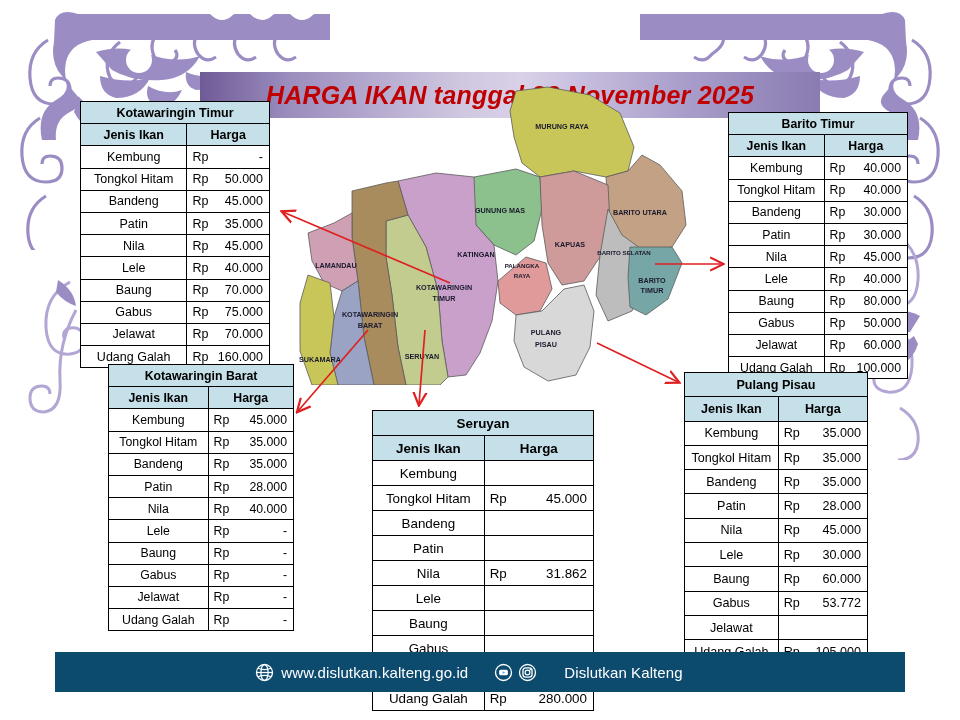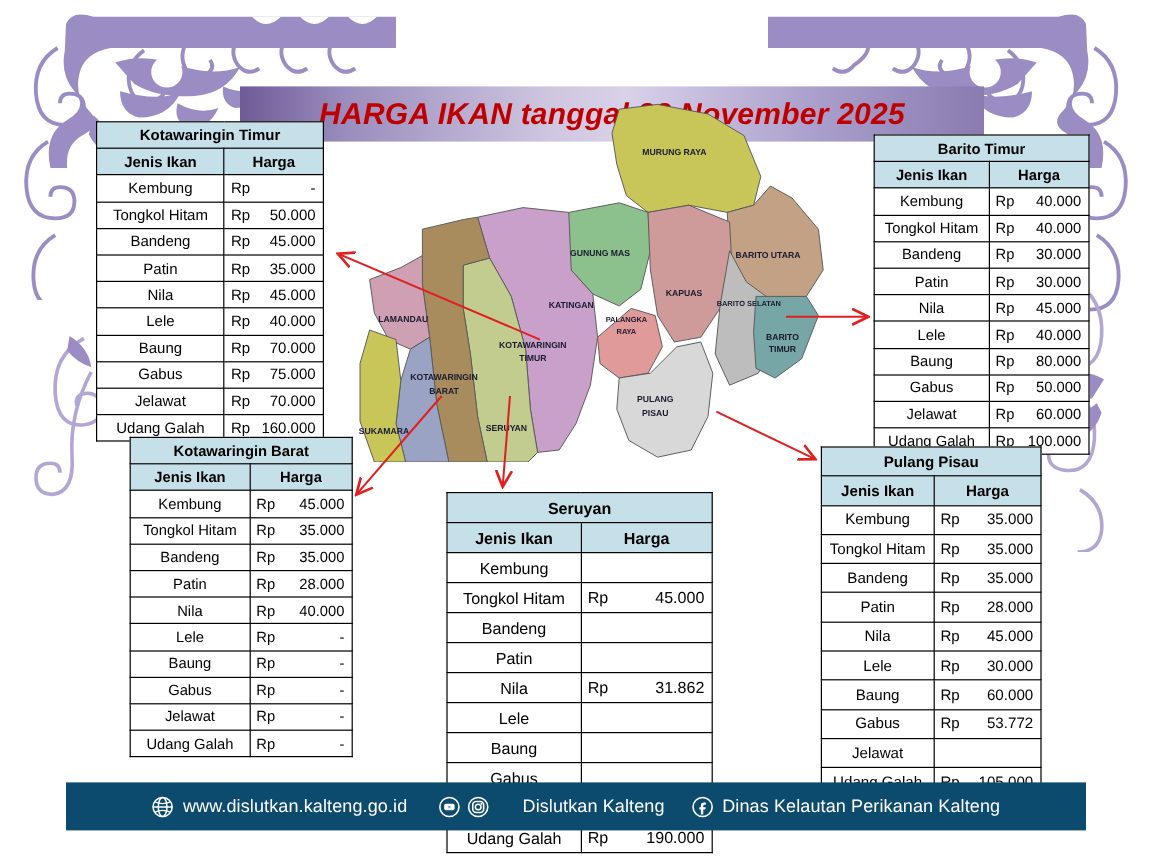--- a/index.html
+++ b/index.html
@@ -565,21 +565,21 @@
           <td class="cell-name">Jelawat</td>
           <td class="cell-price">
             <span class="rp"></span>
             <span class="amt"></span>
           </td>
         </tr>
     <tr>
           <td class="cell-name">Udang Galah</td>
           <td class="cell-price">
             <span class="rp">Rp</span>
-            <span class="amt">190.000</span>
+            <span class="amt">280.000</span>
           </td>
         </tr>
   </tbody>
     </table>
 
   <table class="tbl t-pulpis">
     <tbody>
         <tr>
           <td class="tcap" colspan="2">Pulang Pisau</td>
         </tr>
@@ -690,24 +690,15 @@
           <rect x="5.2" y="5.2" width="9.6" height="9.6" rx="3" fill="none" stroke="#fff" stroke-width="1.4"></rect>
           <circle cx="10" cy="10" r="2.5" fill="none" stroke="#fff" stroke-width="1.3"></circle>
           <circle cx="12.9" cy="7.1" r="0.85" fill="#fff"></circle>
         </svg>
       </span>
       <span class="ftext" style="margin-left:20px;">Dislutkan Kalteng</span>
     </div>
 
     <div class="gap-c"></div>
 
-    <div class="fitem">
-      <span class="ficon">
-        <svg width="19" height="19" viewBox="0 0 20 20">
-          <circle cx="10" cy="10" r="8.4" fill="none" stroke="#fff" stroke-width="1.4"></circle>
-          <path d="M11.3 6.1 h1.5 v2 h-1.4 q-0.8 0 -0.8 0.8 v1.3 h2.1 l-0.3 2.1 h-1.8 v4.2 h-2.1 v-4.2 h-1.4 v-2.1 h1.4 v-1.6 q0 -2.5 2.8 -2.5 z" fill="#fff"></path>
-        </svg>
-      </span>
-      <span class="ftext">Dinas Kelautan Perikanan Kalteng</span>
-    </div>
   </div>
 
 </div>
 
 </body></html>

